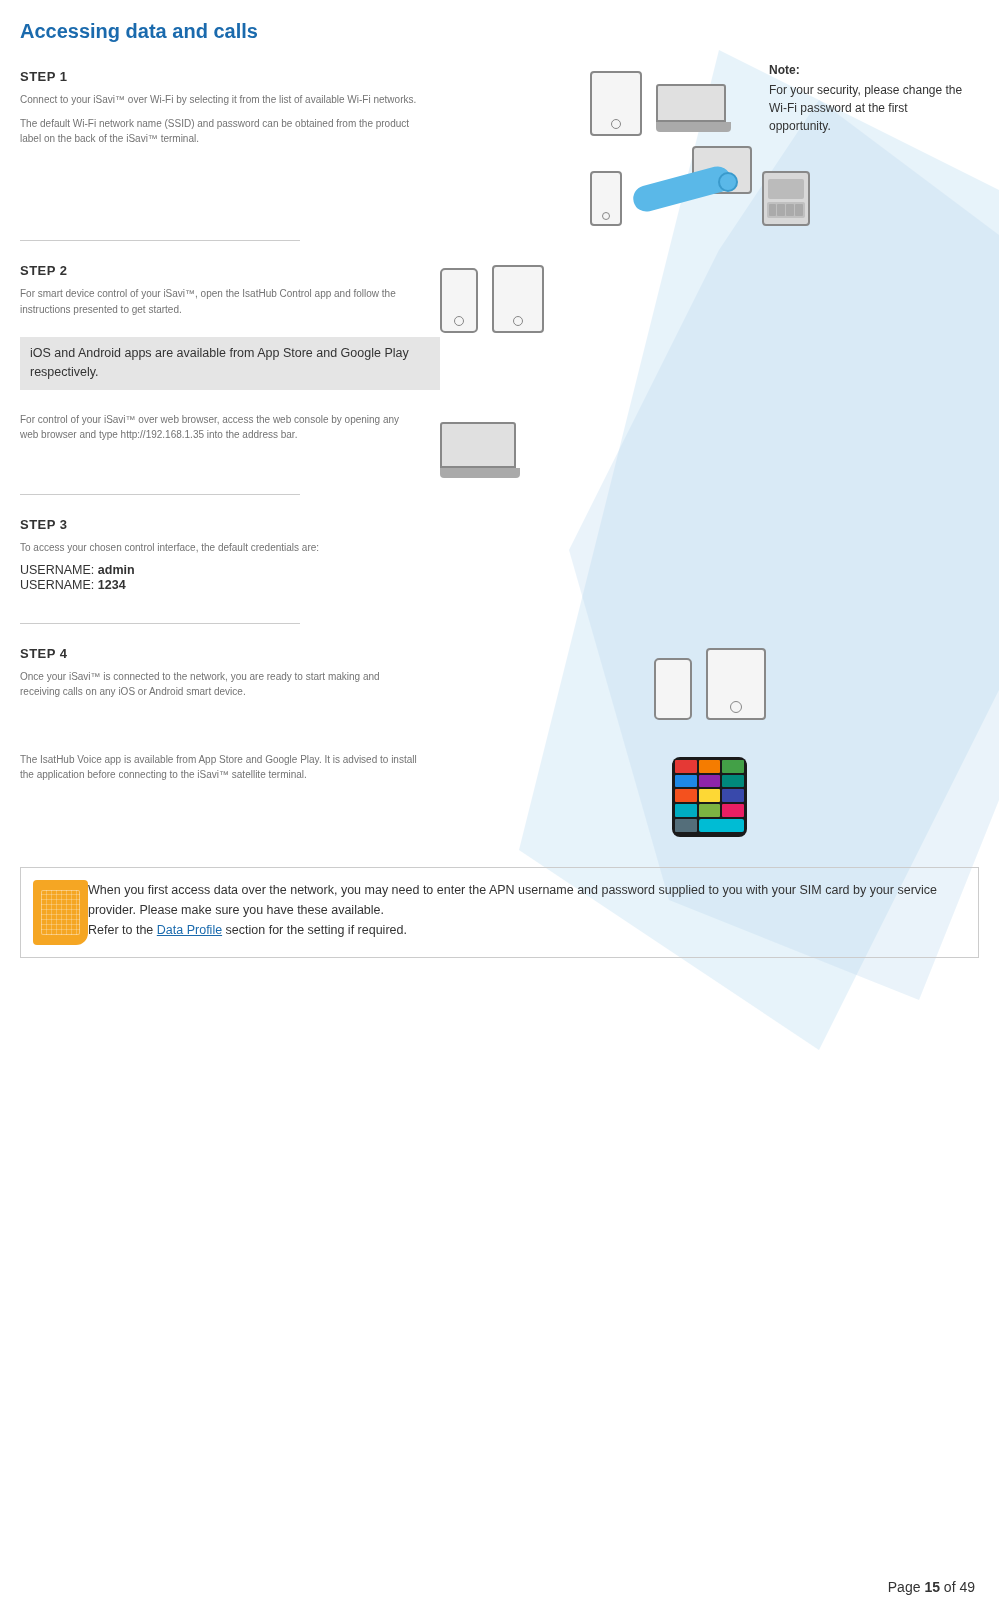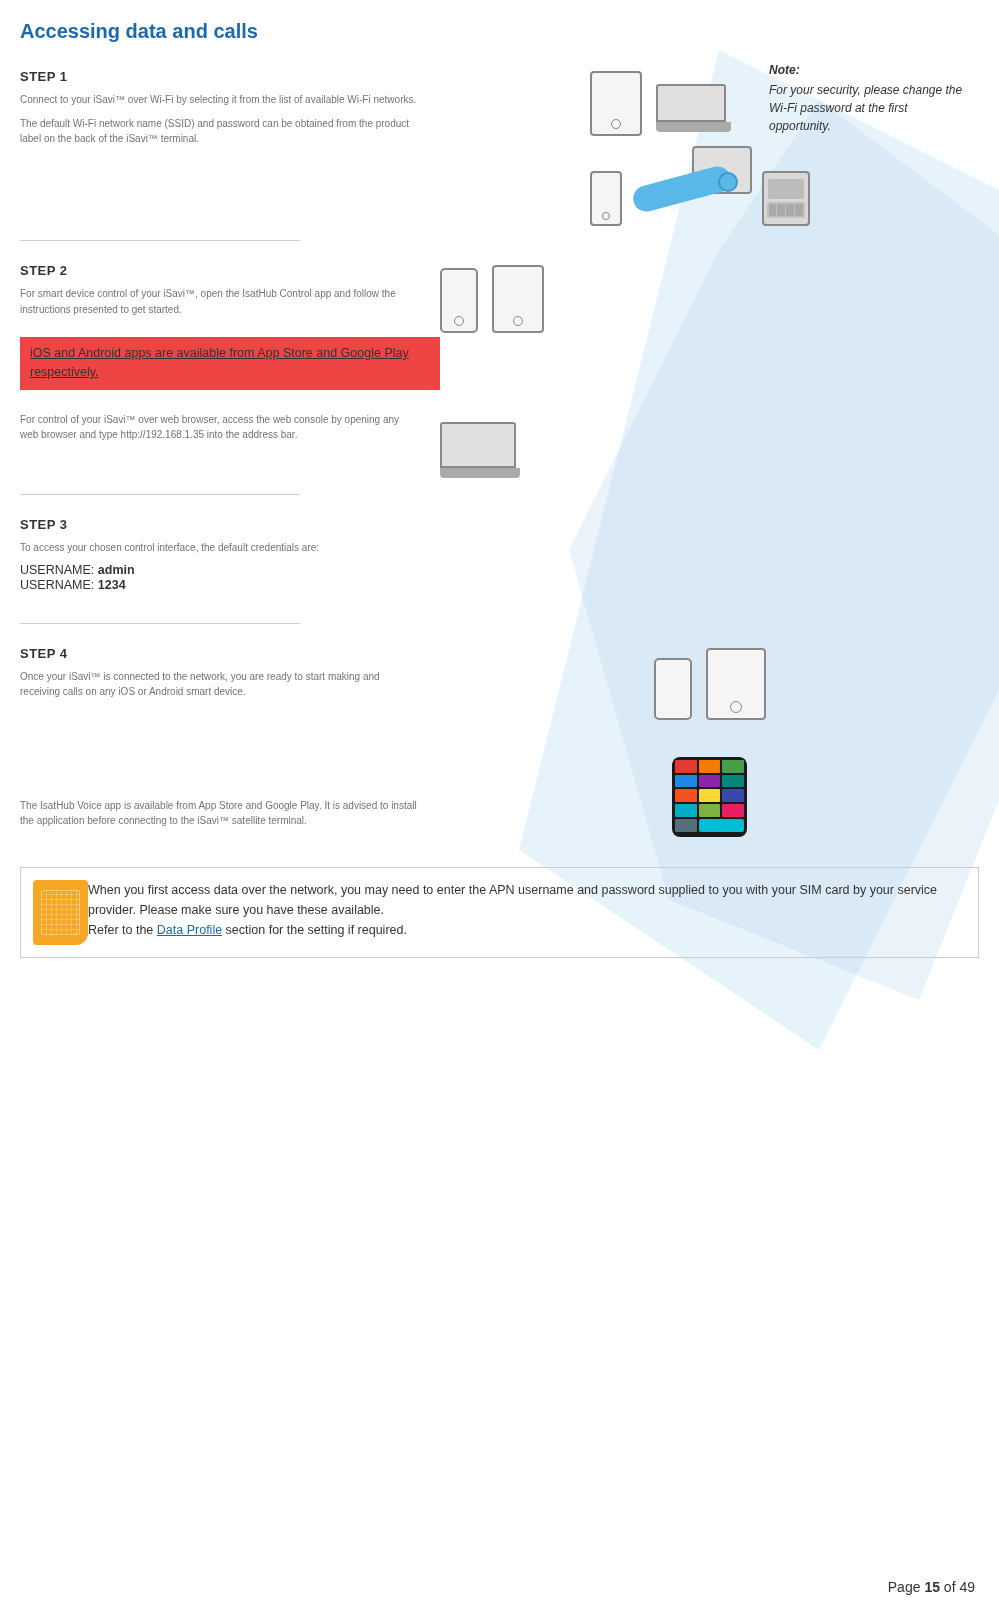--- a/index.html
+++ b/index.html
@@ -47,50 +47,48 @@
       flex-shrink: 0;
       padding-right: 20px;
     }
 
     .step-right {
       flex: 1;
       display: flex;
       align-items: center;
       justify-content: center;
       padding-top: 10px;
-      font-style: italic;
     }
 
     .step-label {
       font-size: 13px;
       font-weight: bold;
       color: #333;
       margin-bottom: 8px;
       text-transform: uppercase;
       letter-spacing: 0.5px;
       margin-top: 8px;
     }
 
     .step-text {
       font-size: 10px;
       color: #737373;
       line-height: 1.55;
       margin-bottom: 8px;
     }
 
     .step-text-highlight {
-      background: #ef4444;
+      background: #e5e5e5;
       padding: 7px 10px;
       font-size: 12.5px;
       color: #333;
       line-height: 1.55;
       margin-bottom: 8px;
       display: inline-block;
       width: 100%;
-      text-decoration: underline;
     }
 
     .divider {
       border: none;
       border-top: 1px solid #ccc;
       margin: 14px 0;
       width: 280px;
     }
 
     
@@ -304,21 +302,21 @@
 
           <div style="width:38px;height:62px;border:2px solid #888;border-radius:5px;background:#f5f5f5;"></div>
 
           <div style="width:60px;height:72px;border:2px solid #888;border-radius:4px;background:#f5f5f5;position:relative;">
             <div style="position:absolute;bottom:5px;left:50%;transform:translateX(-50%);width:12px;height:12px;border-radius:50%;border:1.5px solid #888;"></div>
           </div>
         </div>
       </div>
     </div>
 
-    <div style="display:flex;flex-direction:row;margin-top:14px;align-items:flex-end;">
+    <div style="display:flex;flex-direction:row;margin-top:14px;">
       <div style="width:420px;padding-right:20px;">
         <p class="step-text">The IsatHub Voice app is available from App Store and Google Play. It is advised to install the application before connecting to the iSavi™ satellite terminal.</p>
       </div>
       <div style="flex:1;display:flex;align-items:flex-start;justify-content:center;padding-top:5px;">
 
         <div style="width:75px;height:80px;background:#1a1a1a;border-radius:8px;overflow:hidden;display:grid;grid-template-columns:repeat(3,1fr);grid-template-rows:repeat(5,1fr);gap:2px;padding:3px;">
           <div style="background:#e53935;border-radius:1px;"></div>
           <div style="background:#f57c00;border-radius:1px;"></div>
           <div style="background:#43a047;border-radius:1px;"></div>
           <div style="background:#1e88e5;border-radius:1px;"></div>

